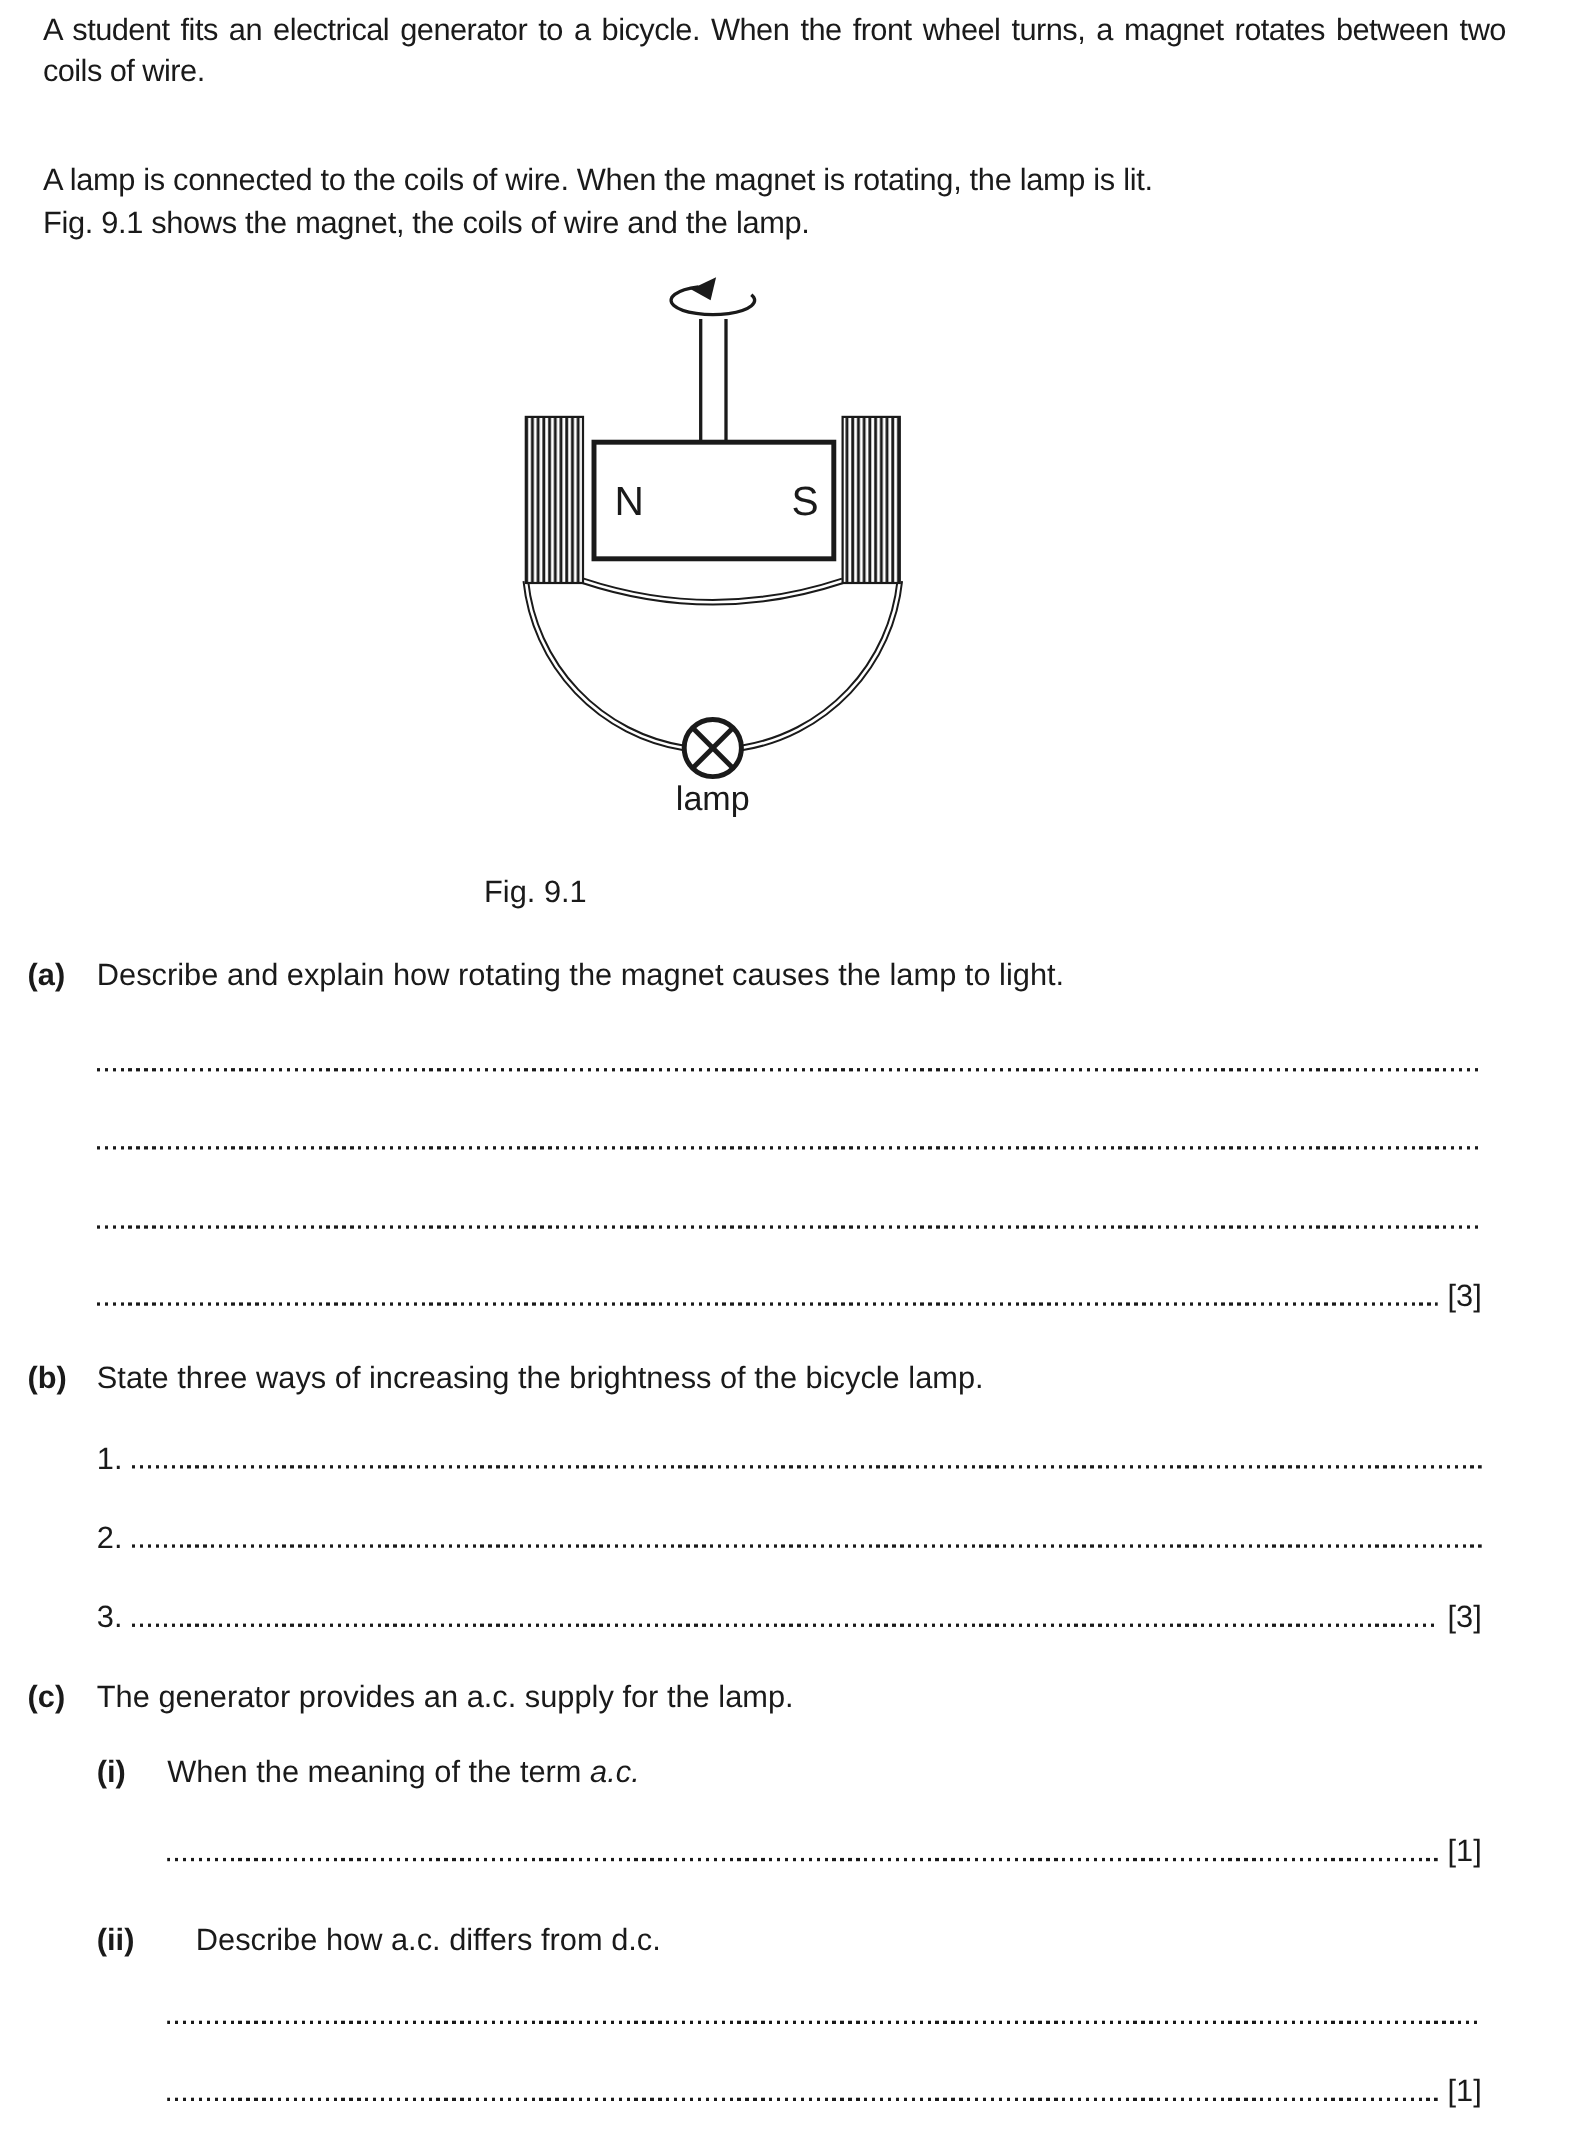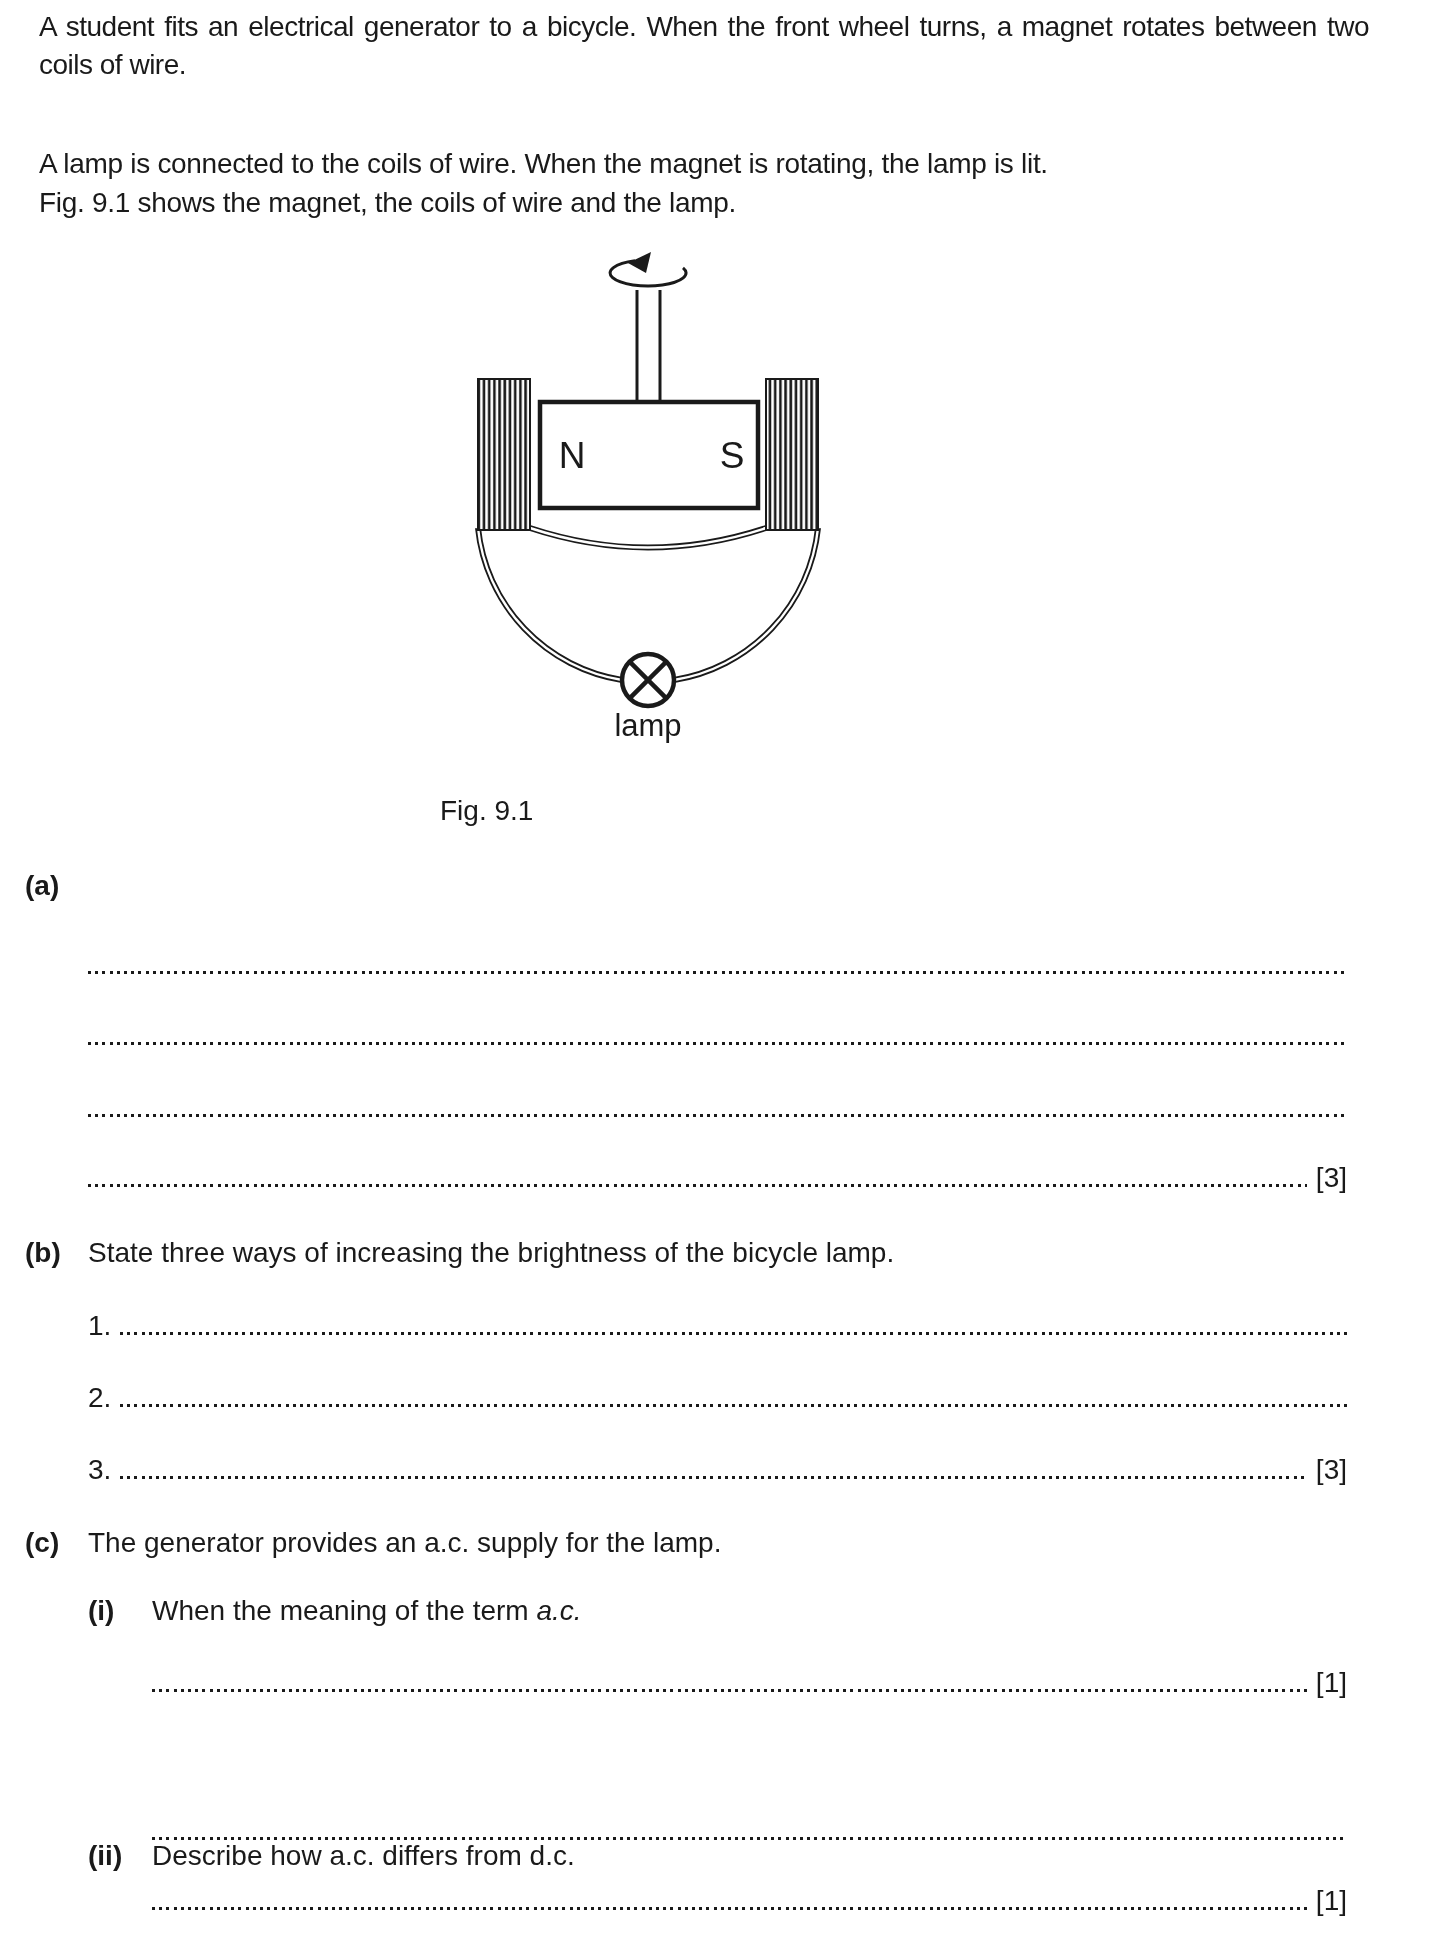--- a/index.html
+++ b/index.html
@@ -84,20 +84,21 @@
       <line x1="226.4" y1="416.6" x2="189.6" y2="453.4" stroke="#1a1a1a" stroke-width="4.5"></line>
     </g>
     <text x="208" y="491" font-size="31" text-anchor="middle">lamp</text>
   </svg>
 </div>
 
 <div class="abs caption" style="left:440px;top:795px;width:420px;">Fig. 9.1</div>
 
 <div class="abs qrow" style="left:25px;top:870px;width:1390px;">
   <span class="qlabel">(a)</span>
+  <span class="qtext">Describe and explain how rotating the magnet causes the lamp to light.</span>
 </div>
 <div class="abs ansrow" style="left:88px;top:947px;width:1259px;">
     <div class="dots"></div>
   </div>
 <div class="abs ansrow" style="left:88px;top:1018px;width:1259px;">
     <div class="dots"></div>
   </div>
 <div class="abs ansrow" style="left:88px;top:1090px;width:1259px;">
     <div class="dots"></div>
   </div>
@@ -131,21 +132,21 @@
 
 <div class="abs qrow" style="left:88px;top:1595px;width:1327px;">
   <span class="qlabel2">(i)</span>
   <span class="qtext"><span>When the meaning of the term </span><span class="it">a.c.</span></span>
 </div>
 <div class="abs ansrow" style="left:152px;top:1665px;width:1195px;">
   <div class="dots"></div>
   <span class="marks">[1]</span>
 </div>
 
-<div class="abs qrow" style="left:88px;top:1840px;width:1327px;">
+<div class="abs qrow" style="left:88px;top:1748px;width:1327px;gap:26px;">
   <span class="qlabel2">(ii)</span>
   <span class="qtext">Describe how a.c. differs from d.c.</span>
 </div>
 <div class="abs ansrow" style="left:152px;top:1813px;width:1195px;">
     <div class="dots"></div>
   </div>
 <div class="abs ansrow" style="left:152px;top:1883px;width:1195px;">
   <div class="dots"></div>
   <span class="marks">[1]</span>
 </div>

